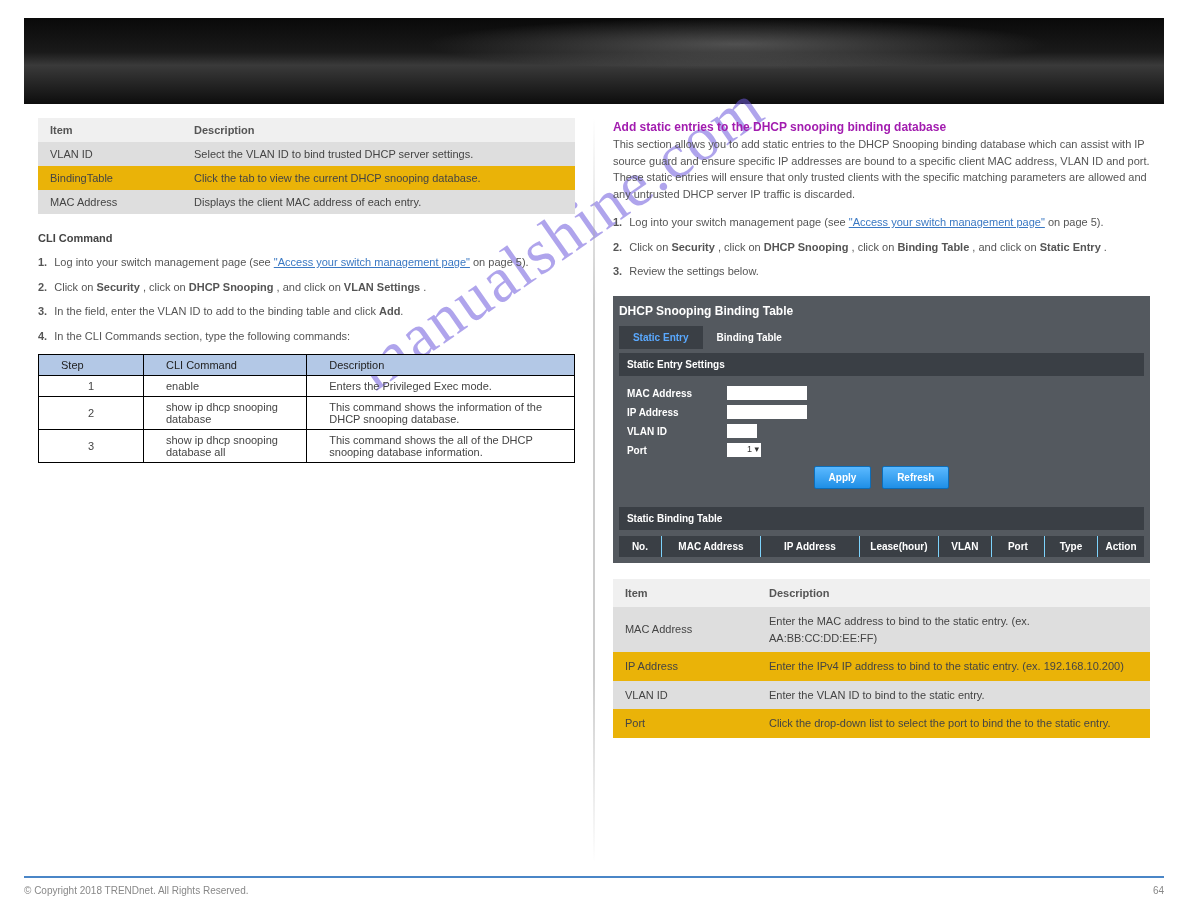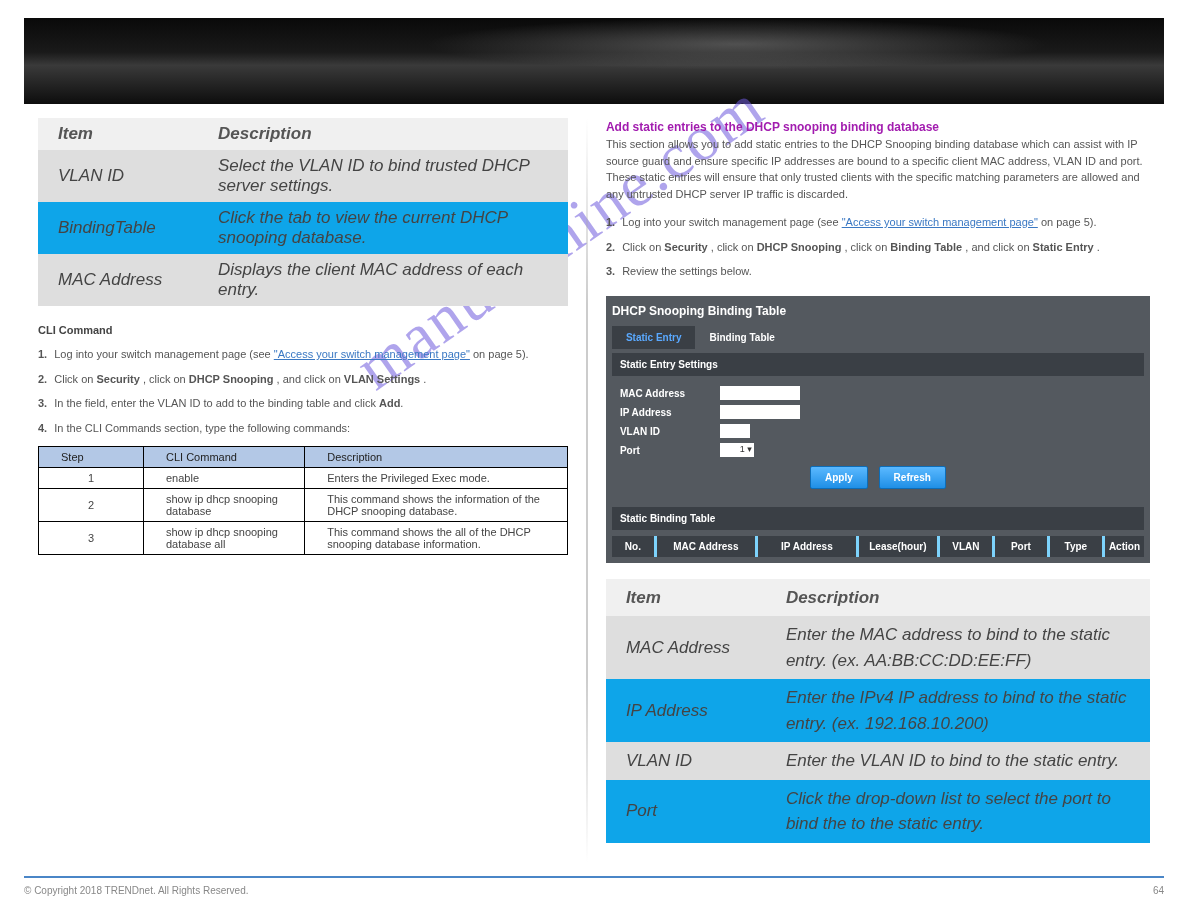--- a/index.html
+++ b/index.html
@@ -61,35 +61,34 @@
     left: 0;
     width: 2px;
     background: linear-gradient(180deg, rgba(200,200,200,0) 0%, rgba(170,170,170,0.6) 25%, rgba(170,170,170,0.6) 75%, rgba(200,200,200,0) 100%);
   }
   
   table.kv {
     width: 100%;
     border-collapse: collapse;
   }
   table.kv td {
-    padding: 6px 20px;
+    padding: 6px 12px;
     vertical-align: middle;
-    font-size: 17px;
-    font-style: italic;
+    font-size: 11px;
   }
   table.kv tr.header td {
     background: #f0f0f0;
     font-weight: bold;
     color: #555;
   }
   table.kv tr.row td {
     background: #dedede;
   }
   table.kv tr.row.alt td {
-    background: #0ea5e9;
+    background: #eab308;
   }
   table.kv td.key {
     width: 120px;
   }
   .section-title {
     font-size: 11px;
     font-weight: bold;
     margin: 18px 0 10px;
     color: #444;
   }
@@ -226,21 +225,21 @@
     background: #3a3f45;
     margin-top: 6px;
   }
   .fig-table-head div {
     padding: 3px 4px;
     font-size: 10px;
     color: #fff;
     font-weight: bold;
     text-align: center;
     flex: 1 1 auto;
-    border-right: 3px solid #7dd3fc;
+    border-right: 1px solid #7dd3fc;
   }
   
   .watermark {
     position: absolute;
     top: 200px;
     left: 320px;
     font-size: 64px;
     color: rgba(110, 90, 220, 0.55);
     transform: rotate(-35deg);
     transform-origin: center;

